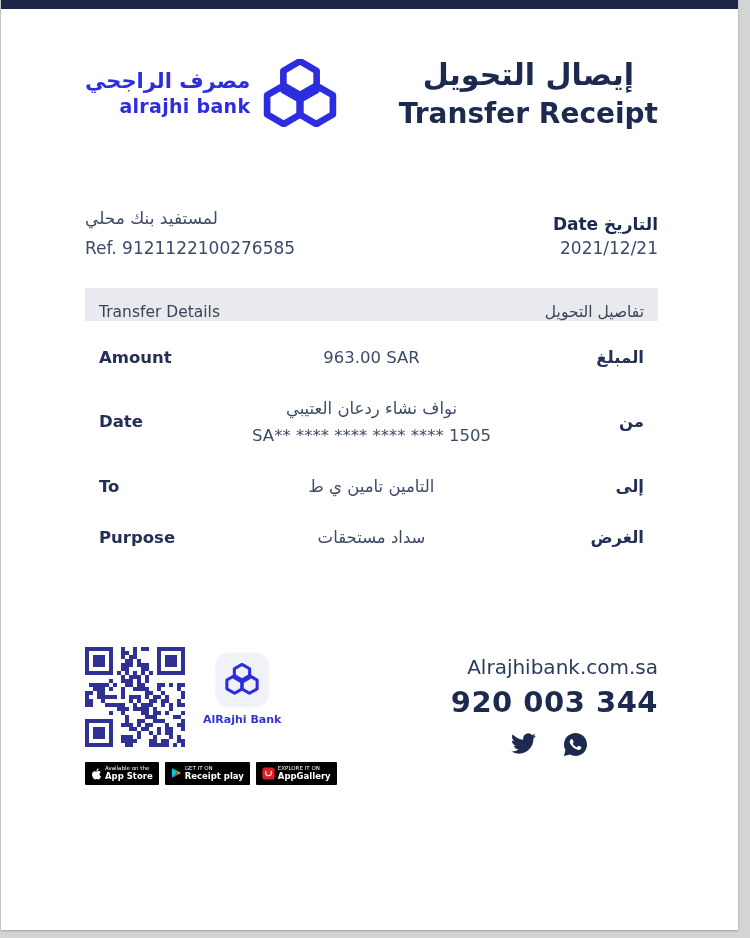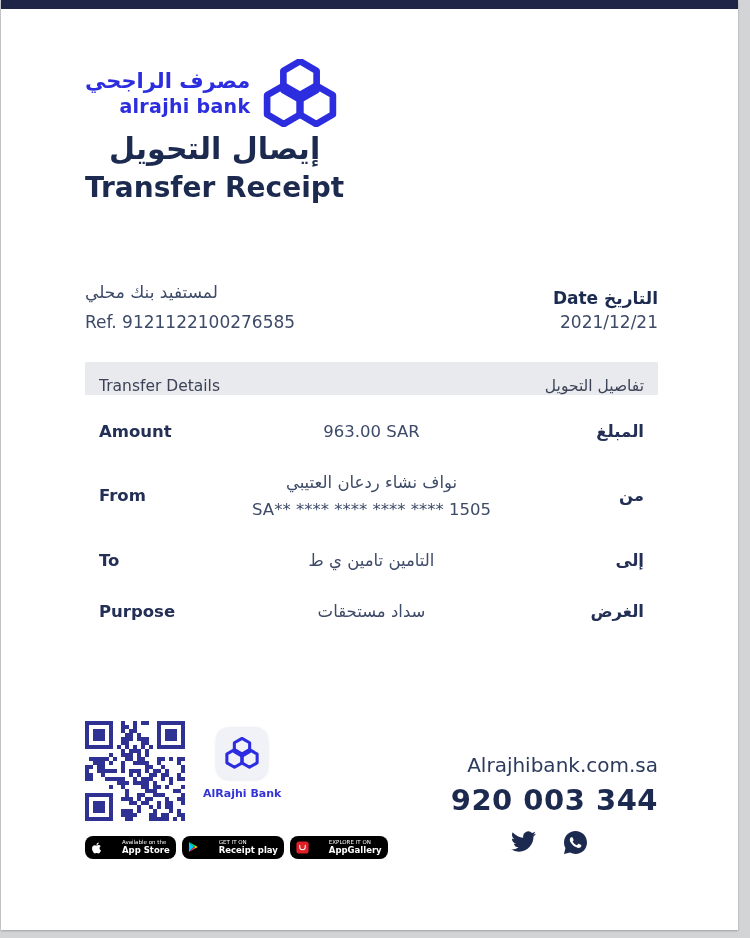--- a/index.html
+++ b/index.html
@@ -14,21 +14,21 @@
     margin-left: 1px;
     width: 737px;
     height: 930px;
     background: #ffffff;
     box-shadow: 0 1px 2px rgba(0,0,0,.25);
   }
   .top-bar { height: 9px; width: 100%; background: #1e2547; }
   .content { padding: 0 80px 0 84px; }
 
   
-  .header { display: flex; justify-content: space-between; align-items: flex-start; margin-top: 44px; flex-direction: column; }
+  .header { display: flex; justify-content: space-between; align-items: flex-start; margin-top: 44px; }
   .logo-block { display: flex; align-items: center; gap: 13px; margin-top: 6px; }
   .logo-text { text-align: right; color: #2d2de0; }
   .logo-ar { font-size: 21px; font-weight: bold; line-height: 1.25; }
   .logo-en { font-size: 19px; font-weight: 600; letter-spacing: .3px; line-height: 1.2; }
   .logo-mark svg { display: block; }
   .title-block { text-align: center; color: #1b2a4e; margin-top: 2px; }
   .title-ar { font-size: 30px; font-weight: bold; line-height: 1.35; }
   .title-en { font-size: 28px; font-weight: bold; line-height: 1.3; }
 
   
@@ -65,30 +65,30 @@
     width: 52px; height: 52px; border-radius: 13px;
     background: #f1f2f7;
     display: flex; align-items: center; justify-content: center;
     box-shadow: 0 1px 3px rgba(30,40,90,.12);
   }
   .app-caption { margin-top: 8px; font-size: 11px; font-weight: bold; color: #3434d6; }
   .badges { display: flex; gap: 6px; margin-top: 15px; }
   .badge {
     height: 23px; min-width: 66px;
     background: #000; color: #fff;
-    border-radius: 8px;
+    border-radius: 1px;
     display: flex; align-items: center;
-    padding: 0 6px; gap: 20px;
+    padding: 0 6px; gap: 3px;
     cursor: pointer;
   }
   .badge-text { display: flex; flex-direction: column; line-height: 1.05; }
   .badge-top { font-size: 5.5px; white-space: nowrap; }
   .badge-bottom { font-size: 8.5px; font-weight: bold; white-space: nowrap; }
 
-  .footer-right { text-align: right; margin-top: 32px; }
+  .footer-right { text-align: right; margin-top: 8px; }
   .website { font-size: 20px; color: #2c3a5c; margin-bottom: 6px; }
   .phone { font-size: 29px; font-weight: bold; color: #1b2a4e; letter-spacing: .5px; }
   .social { display: flex; justify-content: center; gap: 28px; margin-top: 14px; padding-right: 10px; }
   .social svg { display: block; cursor: pointer; }
 
   .rtl { direction: rtl; unicode-bidi: embed; }
   .ltr { direction: ltr; unicode-bidi: embed; }
 </style>
 </head>
 <body>
@@ -142,21 +142,21 @@
       <span class="rtl">تفاصيل التحويل</span>
     </div>
 
     <div class="drow first">
       <div class="dlabel-en">Amount</div>
       <div class="dvalue ltr">963.00 SAR</div>
       <div class="dlabel-ar rtl">المبلغ</div>
     </div>
 
     <div class="drow">
-      <div class="dlabel-en">From</div>
+      <div class="dlabel-en">Date</div>
       <div class="dvalue">
         <div class="rtl">نواف نشاء ردعان العتيبي</div>
         <div class="ltr">SA** **** **** **** **** 1505</div>
       </div>
       <div class="dlabel-ar rtl">من</div>
     </div>
 
     <div class="drow">
       <div class="dlabel-en">To</div>
       <div class="dvalue rtl">التامين تامين ي ط</div>

